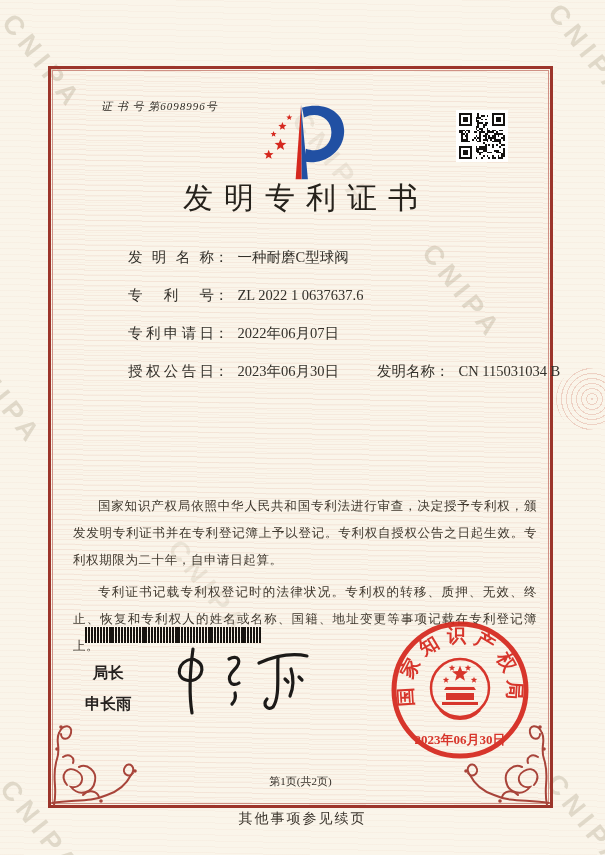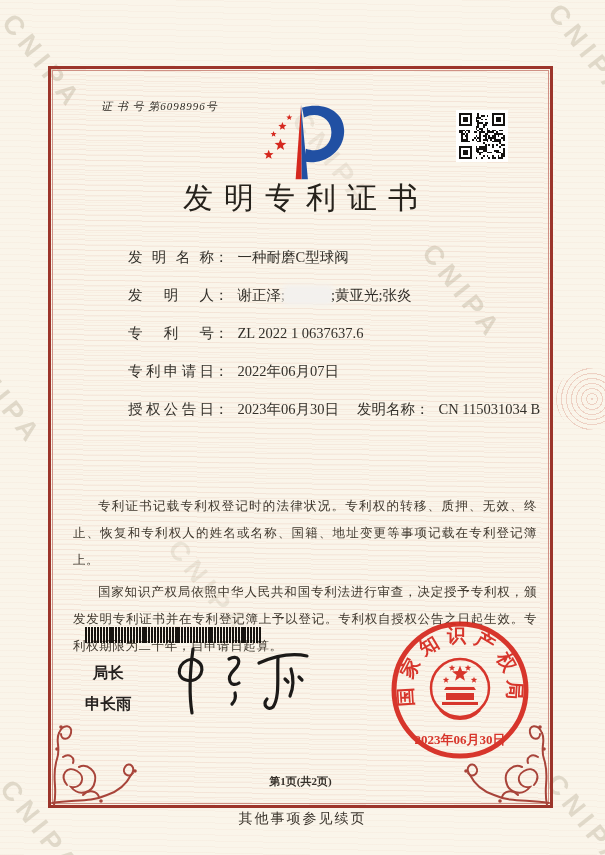--- a/index.html
+++ b/index.html
@@ -25,38 +25,38 @@
   .cert-no{position:absolute;left:50px;top:30px;font-size:11px;letter-spacing:1px;font-style:italic;}
   .logo{position:absolute;left:202px;top:33px;width:98px;height:80px;}
   .qr{position:absolute;left:405px;top:41px;width:52px;height:52px;background:#fff;padding:3px;box-sizing:border-box;}
   .qr svg{width:100%;height:100%;display:block;}
   .title{position:absolute;left:0;right:0;top:109px;text-align:center;font-size:30px;
          font-weight:normal;letter-spacing:11px;text-indent:11px;color:#26221c;}
   .fields{position:absolute;left:34px;top:177px;width:460px;font-size:14.5px;color:#33302a;margin-left:43px;}
   .frow{line-height:23px;margin-bottom:15px;white-space:nowrap;}
   .flabel{display:inline-block;width:86px;text-align:justify;text-align-last:justify;vertical-align:top;}
   .colon{margin-right:9px;}
-  .frow.pairline{display:flex;}
+  .frow.pairline{display:flex;gap:20px;}
   .pair2{margin-left:18px;}
   .redact{display:inline-block;width:46px;height:14px;border-radius:3px;vertical-align:-2px;
           background:rgba(243,241,237,0.97);box-shadow:0 0 5px 3px rgba(243,241,237,0.97);}
   .paras{position:absolute;left:22px;top:424px;width:464px;font-size:12.5px;line-height:27px;
          text-align:justify;letter-spacing:0.6px;color:#3f382e;}
   .paras p{margin:0 0 5px 0;text-indent:2em;}
   .barcode{position:absolute;left:34px;top:558px;width:177px;height:16px;
     background-image:
       repeating-linear-gradient(90deg,#17130f 0 2px,transparent 2px 3px),
       repeating-linear-gradient(90deg,#17130f 0 1px,transparent 1px 6px),
       repeating-linear-gradient(90deg,transparent 0 4px,#17130f 4px 5px,transparent 5px 11px);}
   .signer{position:absolute;left:34px;top:594px;font-family:"Liberation Sans","DejaVu Sans",sans-serif;
           font-weight:bold;font-size:15.5px;color:#262220;text-align:center;}
   .signer div{margin-bottom:10px;}
   .handsig{position:absolute;left:112px;top:570px;width:160px;height:85px;}
   .seal{position:absolute;left:337px;top:549px;width:144px;height:144px;opacity:0.93;}
-  .pagenum{position:absolute;left:0;right:0;top:705px;text-align:center;font-size:11px;color:#35302a;font-weight:bold;}
+  .pagenum{position:absolute;left:0;right:0;top:705px;text-align:center;font-size:11px;color:#35302a;}
   .note{position:absolute;left:0;right:0;top:810px;text-align:center;font-size:14px;
         letter-spacing:2px;color:#3a342c;}
   .flourish{position:absolute;width:88px;height:116px;bottom:-2px;}
   .flourish.bl{left:-2px;}
   .flourish.br{right:-2px;transform:scaleX(-1);}
   .lace{position:absolute;left:556px;top:368px;width:60px;height:62px;border-radius:50%;
     background:repeating-radial-gradient(circle at 60% 50%, rgba(210,128,110,0.30) 0 1px, transparent 1px 5px);}
 </style>
 </head>
 <body>
@@ -106,41 +106,38 @@
       </svg>
     </div>
 
     <div class="title">发明专利证书</div>
 
     <div class="fields">
       <div class="frow">
         <span class="flabel">发明名称</span><span class="colon">：</span><span class="fvalue">一种耐磨C型球阀</span>
       </div>
       <div class="frow">
-        <span class="flabel">发明人</span><span class="colon">：</span><span class="fvalue"><span>谢正泽;</span><span class="redact"></span><span>;黄亚光;张炎</span></span>
-      </div>
-      <div class="frow">
         <span class="flabel">专利号</span><span class="colon">：</span><span class="fvalue">ZL 2022 1 0637637.6</span>
       </div>
       <div class="frow">
         <span class="flabel">专利申请日</span><span class="colon">：</span><span class="fvalue">2022年06月07日</span>
       </div>
       <div class="frow pairline">
         <span>
           <span class="flabel">授权公告日</span><span class="colon">：</span><span class="fvalue">2023年06月30日</span>
         </span>
         <span class="pair2">
           <span>发明名称</span><span class="colon">：</span><span class="fvalue">CN 115031034 B</span>
         </span>
       </div>
     </div>
 
     <div class="paras">
+      <p>国家知识产权局依照中华人民共和国专利法进行审查，决定授予专利权，颁发发明专利证书并在专利登记簿上予以登记。专利权自授权公告之日起生效。专利权期限为二十年，自申请日起算。</p>
       <p>专利证书记载专利权登记时的法律状况。专利权的转移、质押、无效、终止、恢复和专利权人的姓名或名称、国籍、地址变更等事项记载在专利登记簿上。</p>
-      <p>国家知识产权局依照中华人民共和国专利法进行审查，决定授予专利权，颁发发明专利证书并在专利登记簿上予以登记。专利权自授权公告之日起生效。专利权期限为二十年，自申请日起算。</p>
     </div>
 
     <div class="barcode"></div>
 
     <div class="signer">
       <div>局长</div>
       <div>申长雨</div>
     </div>
 
     <div class="handsig">

